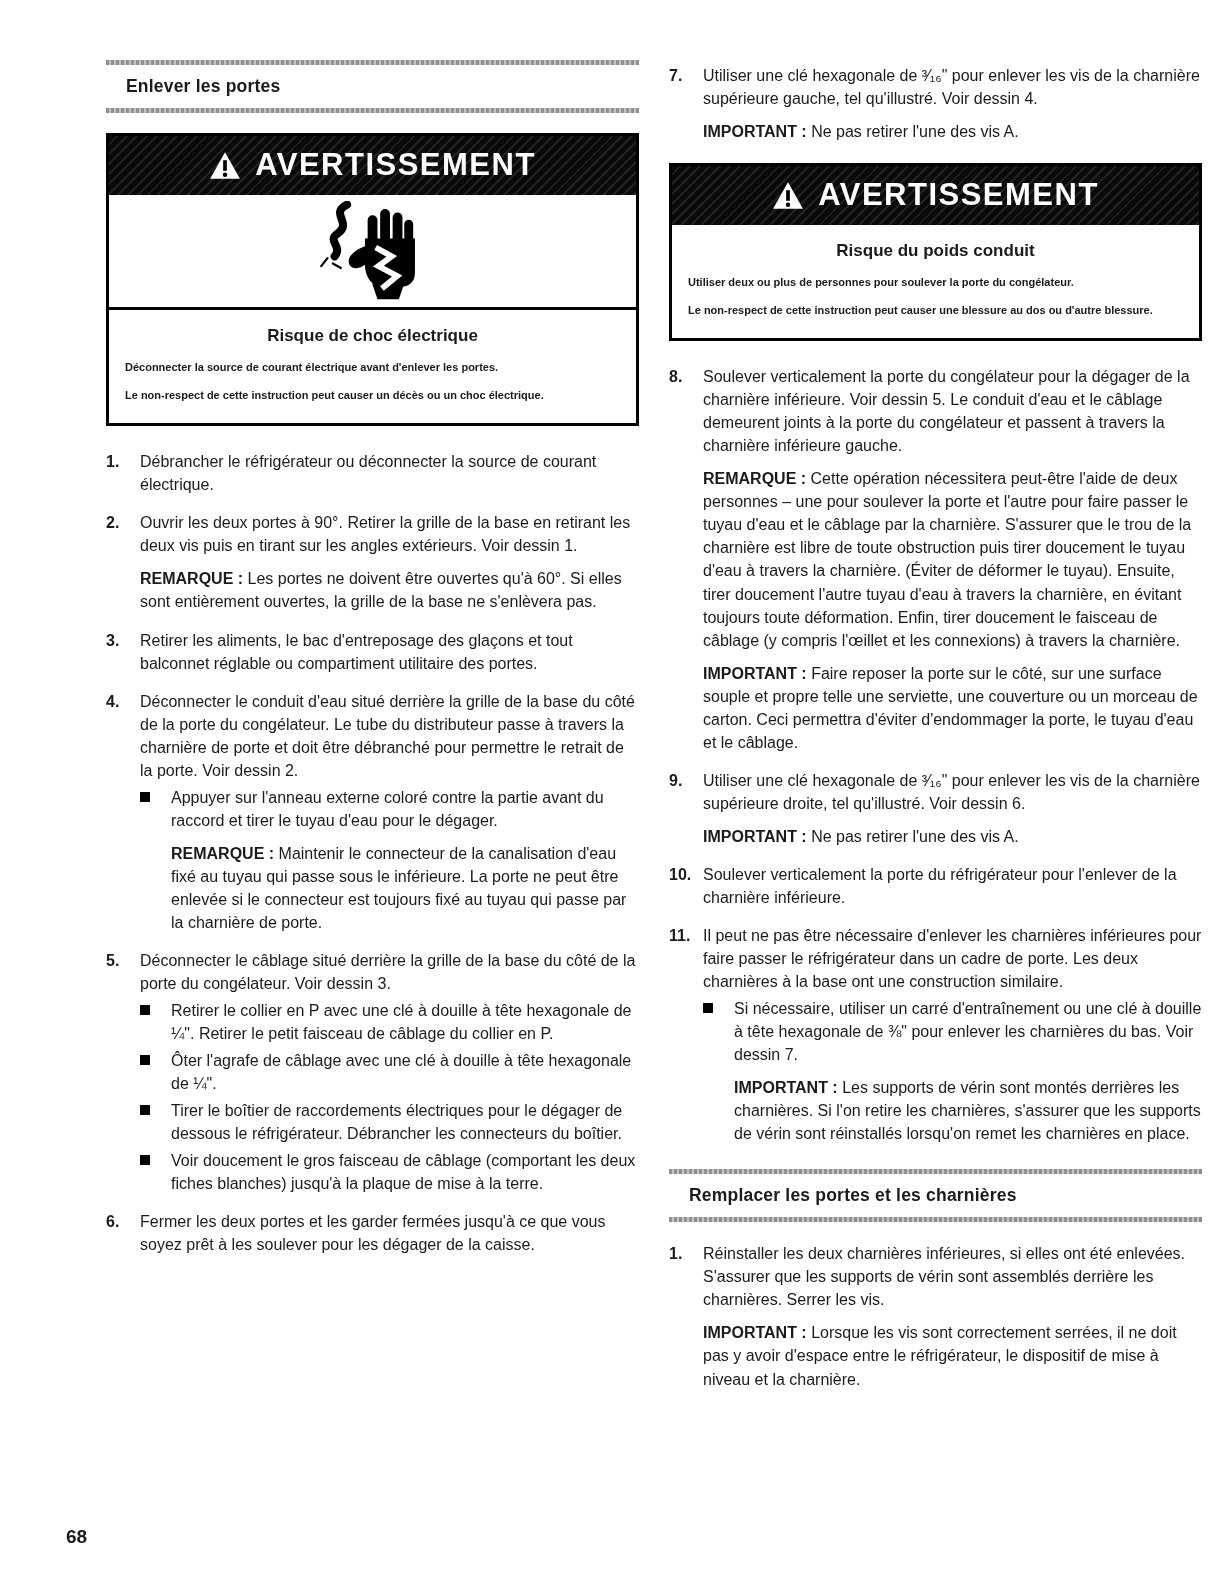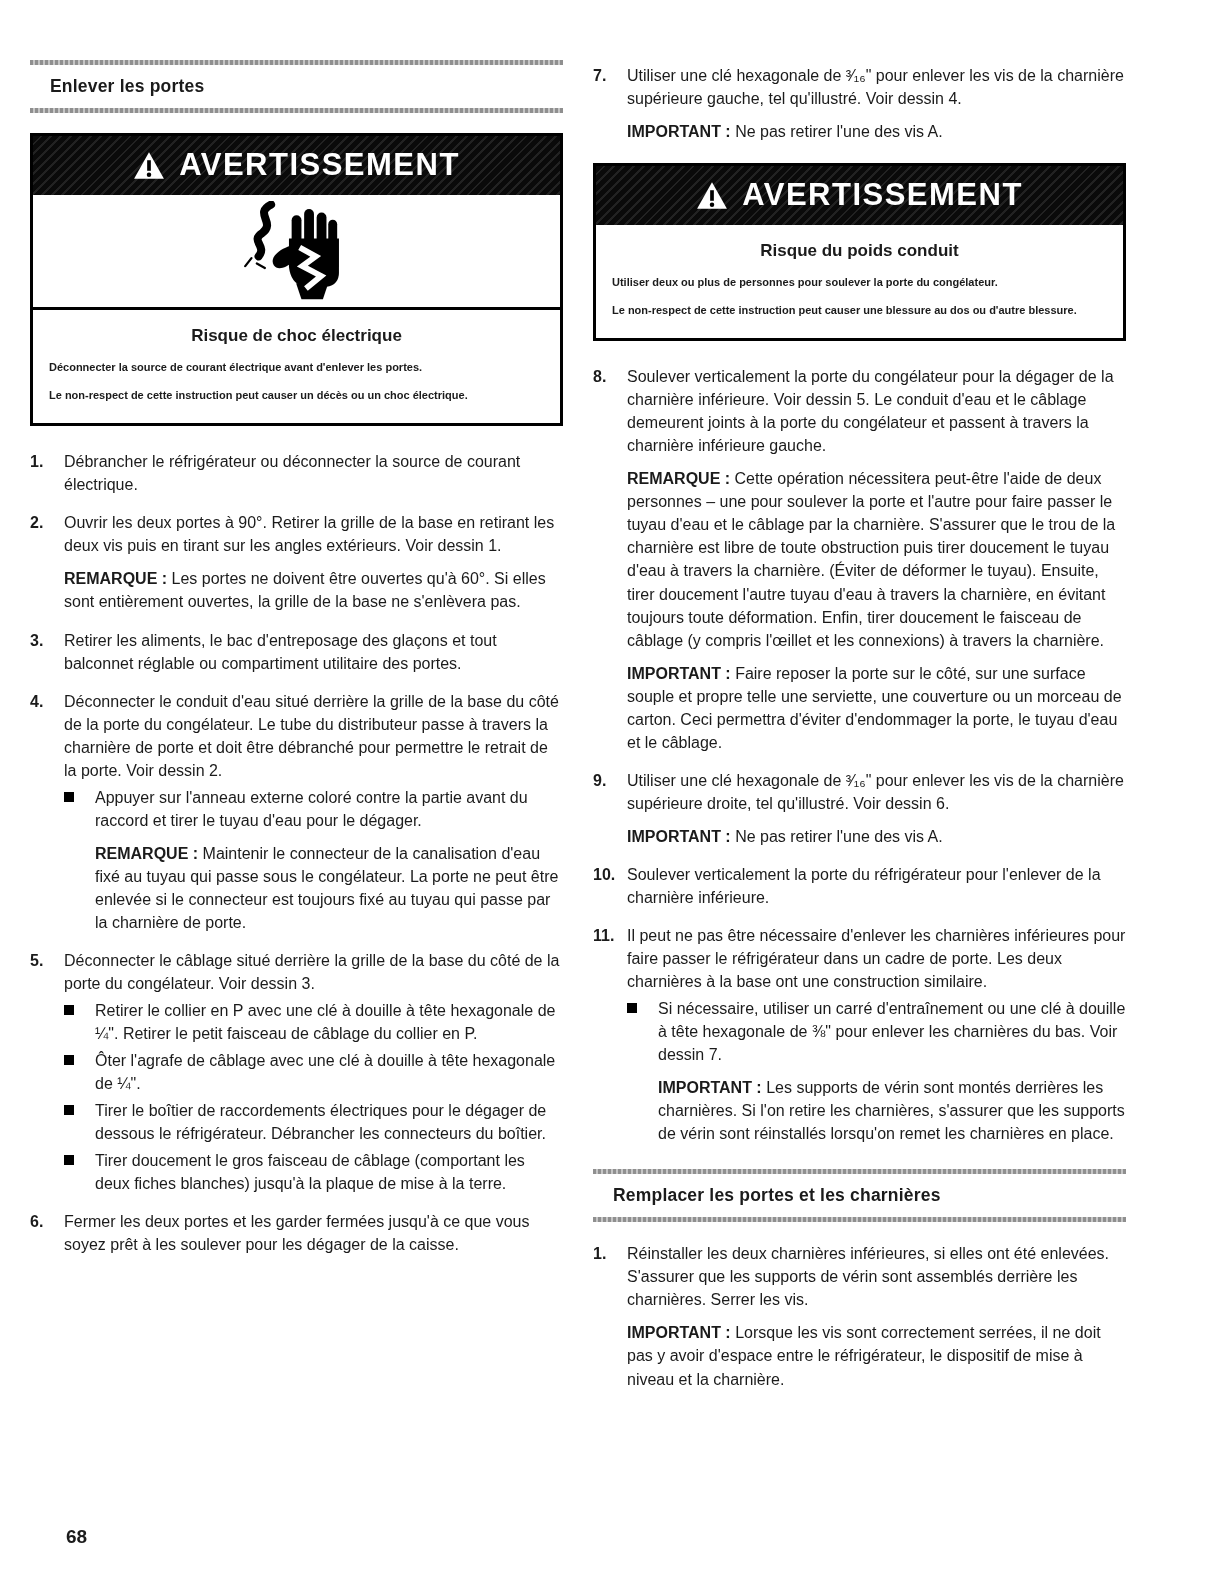--- a/index.html
+++ b/index.html
@@ -1,20 +1,20 @@
 <!DOCTYPE html>
 <html><head>
 <meta charset="utf-8">
 <style>
   html,body{margin:0;padding:0;background:#ffffff;}
   .page{
     position:relative;
     width:1224px;height:1584px;
     box-sizing:border-box;
-    padding:60px 62px 0 30px;
+    padding:60px 62px 0 106px;
     background:#ffffff;
     font-family:"Liberation Sans","DejaVu Sans",sans-serif;
     color:#1b1b1b;
     font-size:16px;line-height:1.44;
   }
   .cols{display:flex;gap:30px;}
   .col{width:533px;flex-shrink:0;}
 
   
   .rule{height:5px;background:repeating-linear-gradient(90deg,#8f8f8f 0 3px,#c6c6c6 3px 5px);}
@@ -118,21 +118,21 @@
         <div class="sbody">
           <span>Déconnecter le conduit d'eau situé derrière la grille de la base du côté de la porte du congélateur. Le tube du distributeur passe à travers la charnière de porte et doit être débranché pour permettre le retrait de la porte. Voir dessin 2.</span>
           <div class="brow">
             <span class="bsq-wrap">
                 <span class="bsq"></span>
               </span>
             <div class="bbody">
               <span>Appuyer sur l'anneau externe coloré contre la partie avant du raccord et tirer le tuyau d'eau pour le dégager.</span>
               <div class="note">
                 <span class="nlabel">REMARQUE :</span>
-                <span>Maintenir le connecteur de la canalisation d'eau fixé au tuyau qui passe sous le congélateur. La porte ne peut être enlevée si le connecteur est toujours fixé au tuyau qui passe par la charnière de porte.</span>
+                <span>Maintenir le connecteur de la canalisation d'eau fixé au tuyau qui passe sous le inférieure. La porte ne peut être enlevée si le connecteur est toujours fixé au tuyau qui passe par la charnière de porte.</span>
               </div>
             </div>
           </div>
         </div>
       </div>
 
       <div class="step">
         <span class="num">5.</span>
         <div class="sbody">
           <span>Déconnecter le câblage situé derrière la grille de la base du côté de la porte du congélateur. Voir dessin 3.</span>
@@ -151,21 +151,21 @@
           <div class="brow">
             <span class="bsq-wrap">
                 <span class="bsq"></span>
               </span>
             <div class="bbody"><span>Tirer le boîtier de raccordements électriques pour le dégager de dessous le réfrigérateur. Débrancher les connecteurs du boîtier.</span></div>
           </div>
           <div class="brow">
             <span class="bsq-wrap">
                 <span class="bsq"></span>
               </span>
-            <div class="bbody"><span>Tirer doucement le gros faisceau de câblage (comportant les deux fiches blanches) jusqu'à la plaque de mise à la terre.</span></div>
+            <div class="bbody"><span>Voir doucement le gros faisceau de câblage (comportant les deux fiches blanches) jusqu'à la plaque de mise à la terre.</span></div>
           </div>
         </div>
       </div>
 
       <div class="step">
         <span class="num">6.</span>
         <div class="sbody"><span>Fermer les deux portes et les garder fermées jusqu'à ce que vous soyez prêt à les soulever pour les dégager de la caisse.</span></div>
       </div>
 
     </div>

